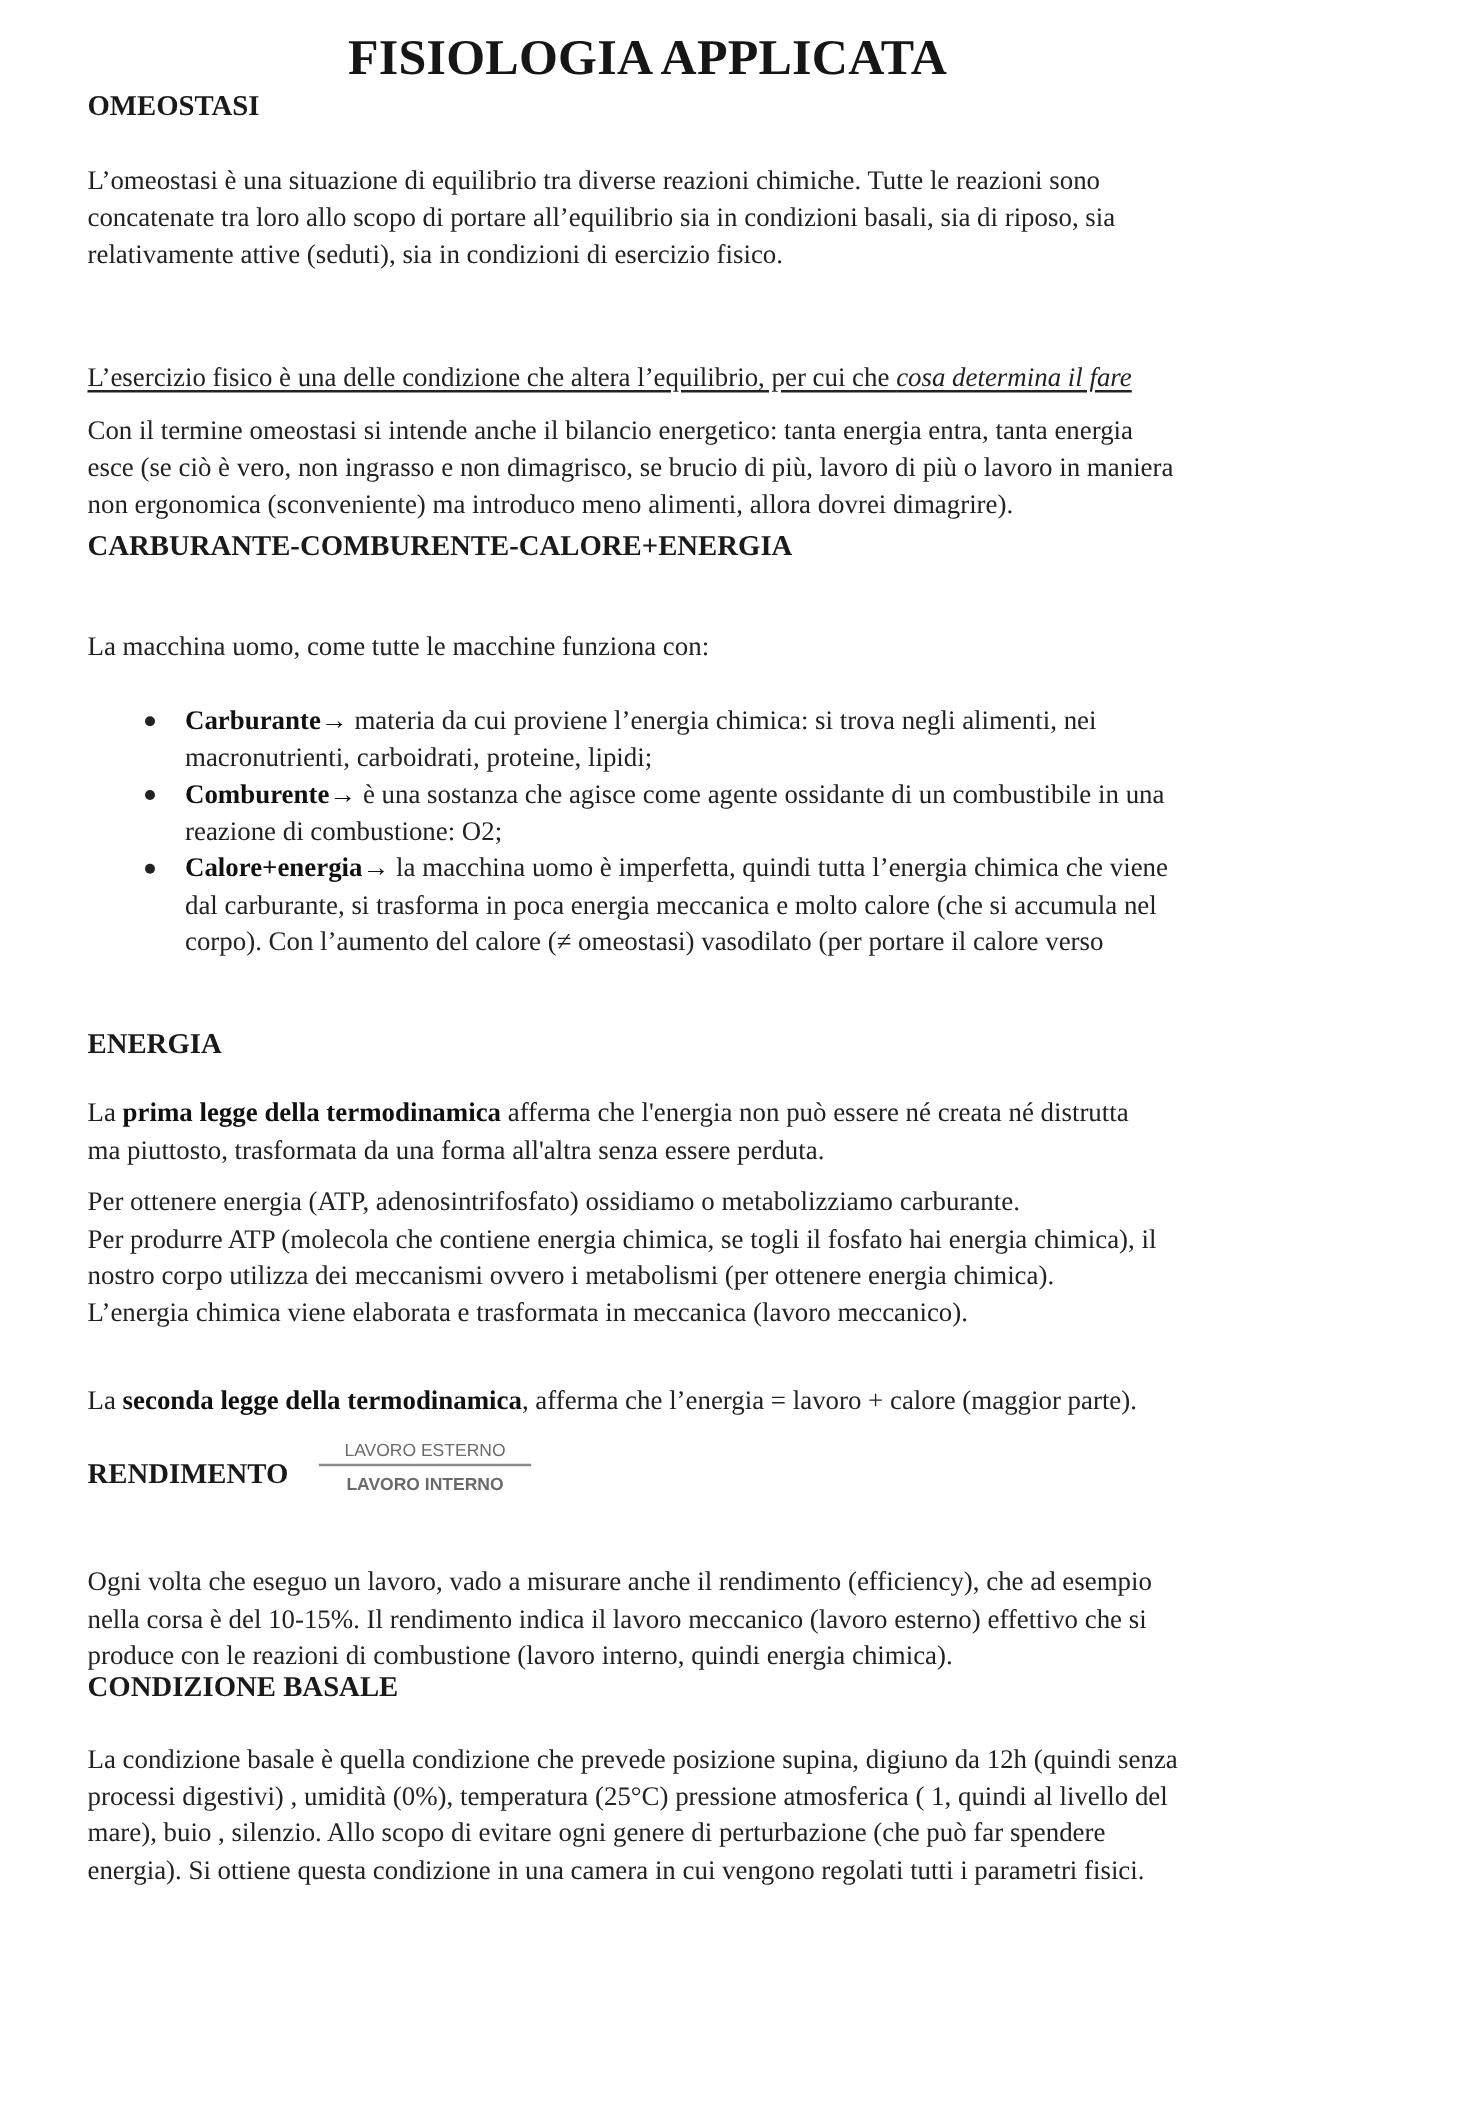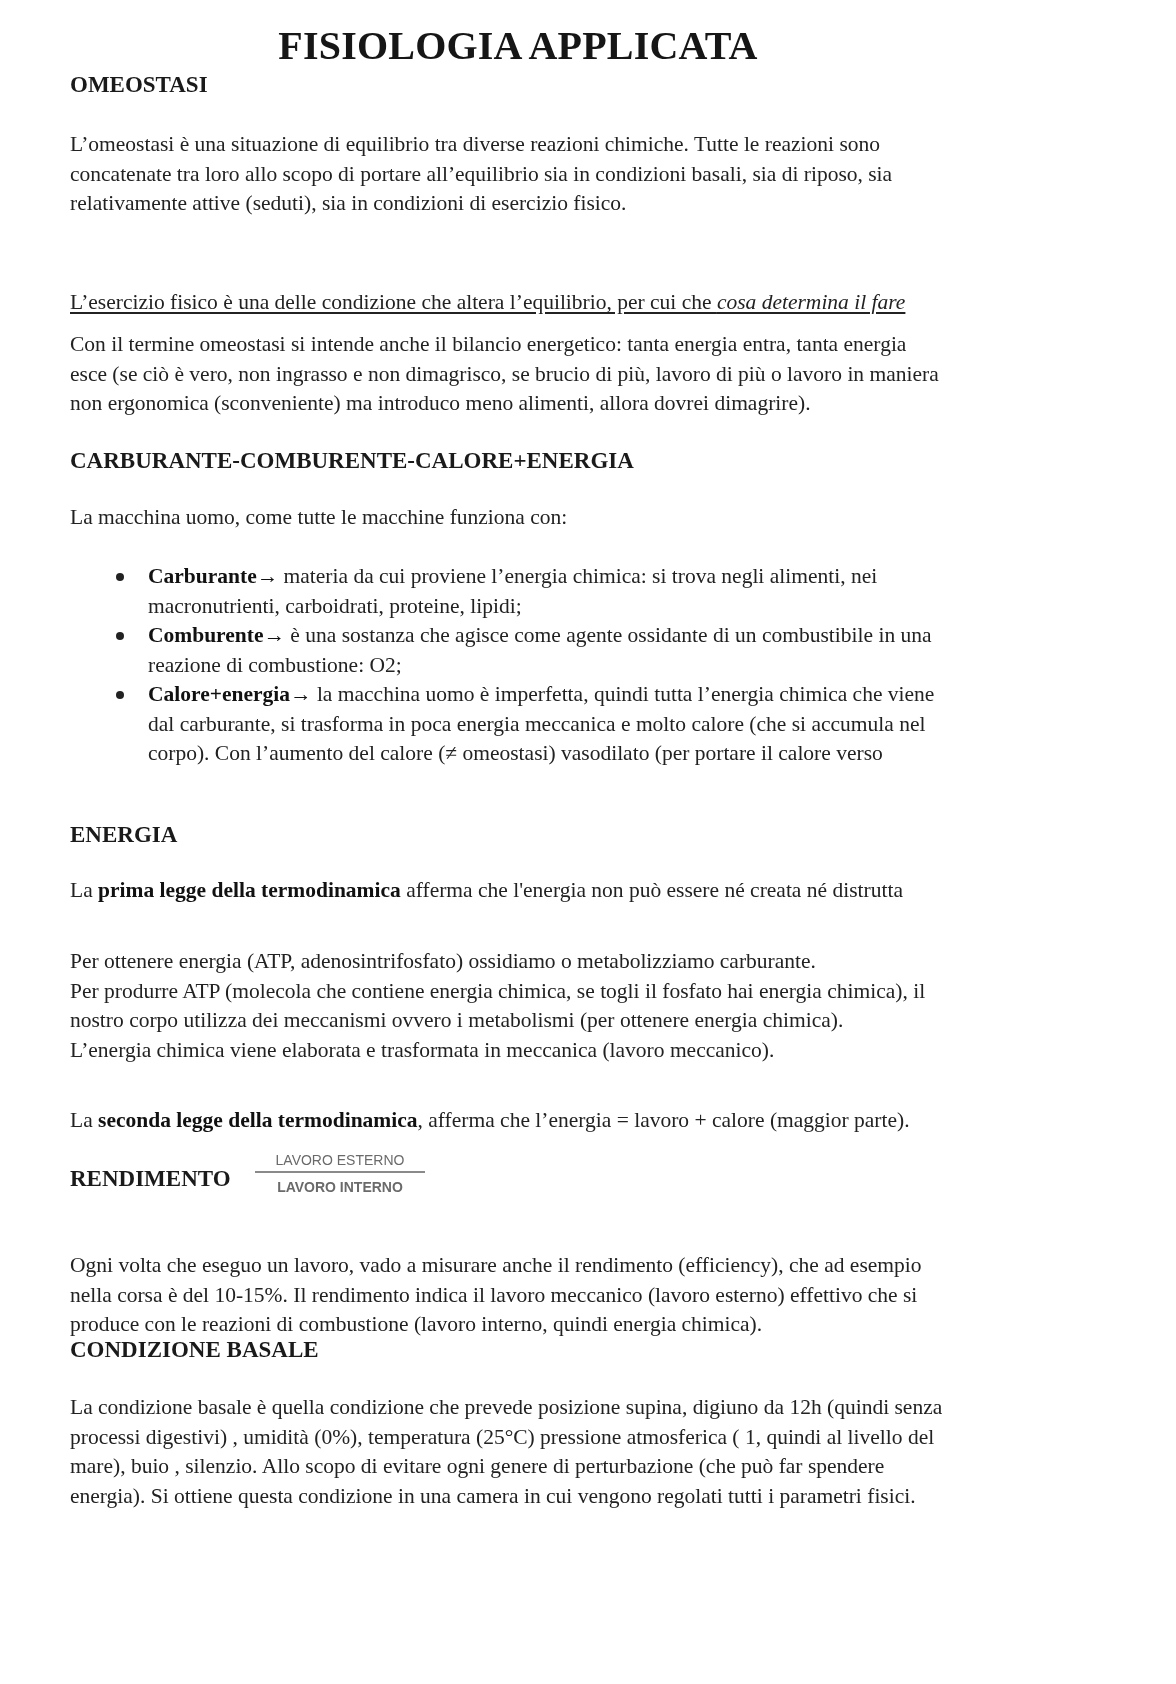--- a/index.html
+++ b/index.html
@@ -108,21 +108,21 @@
   <div class="p" style="top:244px;margin-top:44px;">
     <span class="line u"><span>L’esercizio fisico è una delle condizione che altera l’equilibrio, per cui che </span><span class="i">cosa determina il fare</span></span>
   </div>
 
   <div class="p" style="top:330px;">
     <span class="line">Con il termine omeostasi si intende anche il bilancio energetico: tanta energia entra, tanta energia</span>
     <span class="line">esce (se ciò è vero, non ingrasso e non dimagrisco, se brucio di più, lavoro di più o lavoro in maniera</span>
     <span class="line">non ergonomica (sconveniente) ma introduco meno alimenti, allora dovrei dimagrire).</span>
   </div>
 
-  <div class="h" style="top:448px;text-align:right;">CARBURANTE-COMBURENTE-CALORE+ENERGIA</div>
+  <div class="h" style="top:424px;text-align:right;">CARBURANTE-COMBURENTE-CALORE+ENERGIA</div>
 
   <div class="p" style="top:503px;">
     <span class="line">La macchina uomo, come tutte le macchine funziona con:</span>
   </div>
 
   <ul class="bullets" style="top:562px;">
     <li>
       <span class="dot"></span>
       <span class="line"><b>Carburante→</b><span> materia da cui proviene l’energia chimica: si trova negli alimenti, nei</span></span>
       <span class="line">macronutrienti, carboidrati, proteine, lipidi;</span>
@@ -137,20 +137,21 @@
       <span class="line"><b>Calore+energia→</b><span> la macchina uomo è imperfetta, quindi tutta l’energia chimica che viene</span></span>
       <span class="line">dal carburante, si trasforma in poca energia meccanica e molto calore (che si accumula nel</span>
       <span class="line">corpo). Con l’aumento del calore (≠ omeostasi) vasodilato (per portare il calore verso</span>
     </li>
   </ul>
 
   <div class="h" style="top:822px;">ENERGIA</div>
 
   <div class="p" style="top:876px;">
     <span class="line"><span>La </span><b>prima legge della termodinamica</b><span> afferma che l'energia non può essere né creata né distrutta</span></span>
+    <span class="line">ma piuttosto, trasformata da una forma all'altra senza essere perduta.</span>
   </div>
 
   <div class="p" style="top:947px;">
     <span class="line">Per ottenere energia (ATP, adenosintrifosfato) ossidiamo o metabolizziamo carburante.</span>
     <span class="line">Per produrre ATP (molecola che contiene energia chimica, se togli il fosfato hai energia chimica), il</span>
     <span class="line">nostro corpo utilizza dei meccanismi ovvero i metabolismi (per ottenere energia chimica).</span>
     <span class="line">L’energia chimica viene elaborata e trasformata in meccanica (lavoro meccanico).</span>
   </div>
 
   <div class="p" style="top:1106px;">

